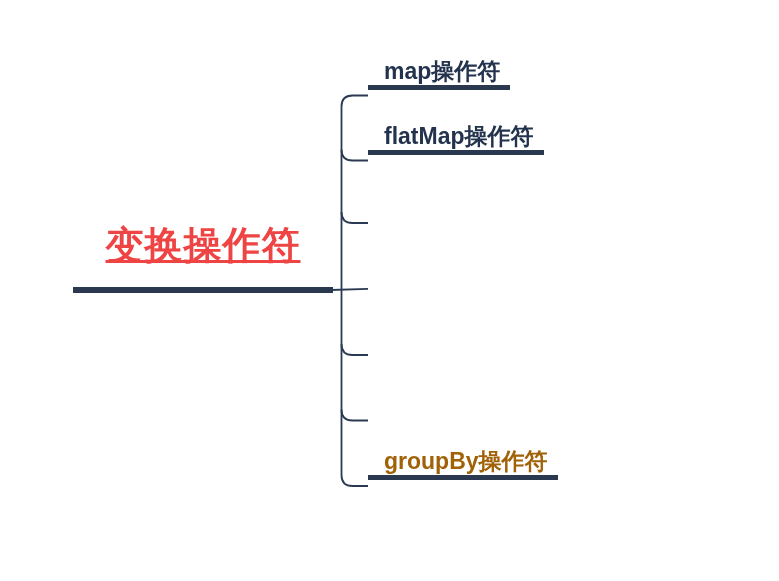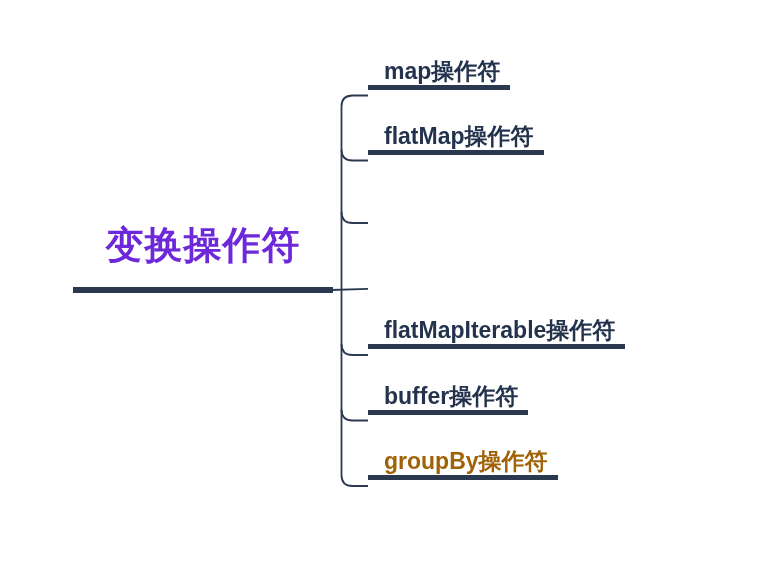--- a/index.html
+++ b/index.html
@@ -77,22 +77,20 @@
 
     <path d="M 341.5 212 Q 341.5 223 352.5 223 L 368 223" fill="none" stroke="#2b3a52" stroke-width="1.8"></path>
 
     <path d="M 341.5 344 Q 341.5 355 352.5 355 L 368 355" fill="none" stroke="#2b3a52" stroke-width="1.8"></path>
 
     <path d="M 341.5 409.5 Q 341.5 420.5 352.5 420.5 L 368 420.5" fill="none" stroke="#2b3a52" stroke-width="1.8"></path>
 
     <path d="M 331 290 L 368 288.8" fill="none" stroke="#2b3a52" stroke-width="1.8"></path>
   </svg>
 
-  <div class="root-node" style="color: #6d28d9;">变换操作符</div>
+  <div class="root-node" style="color: #ef4444; text-decoration: underline;">变换操作符</div>
   <div class="root-bar" style="background: rgb(42, 57, 80);"></div>
 
   <div class="branch b0" style="color: rgb(36, 51, 77); border-bottom-color: rgb(42, 57, 80);">map操作符</div>
   <div class="branch b1" style="color: rgb(36, 51, 77); border-bottom-color: rgb(42, 57, 80);">flatMap操作符</div>
-  <div class="branch b4" style="color: rgb(36, 51, 77); border-bottom-color: rgb(42, 57, 80);">flatMapIterable操作符</div>
-  <div class="branch b5" style="color: rgb(36, 51, 77); border-bottom-color: rgb(42, 57, 80);">buffer操作符</div>
   <div class="branch b6" style="color: #a16207; border-bottom-color: rgb(42, 57, 80);">groupBy操作符</div>
 
 </div>
 
 </body></html>

